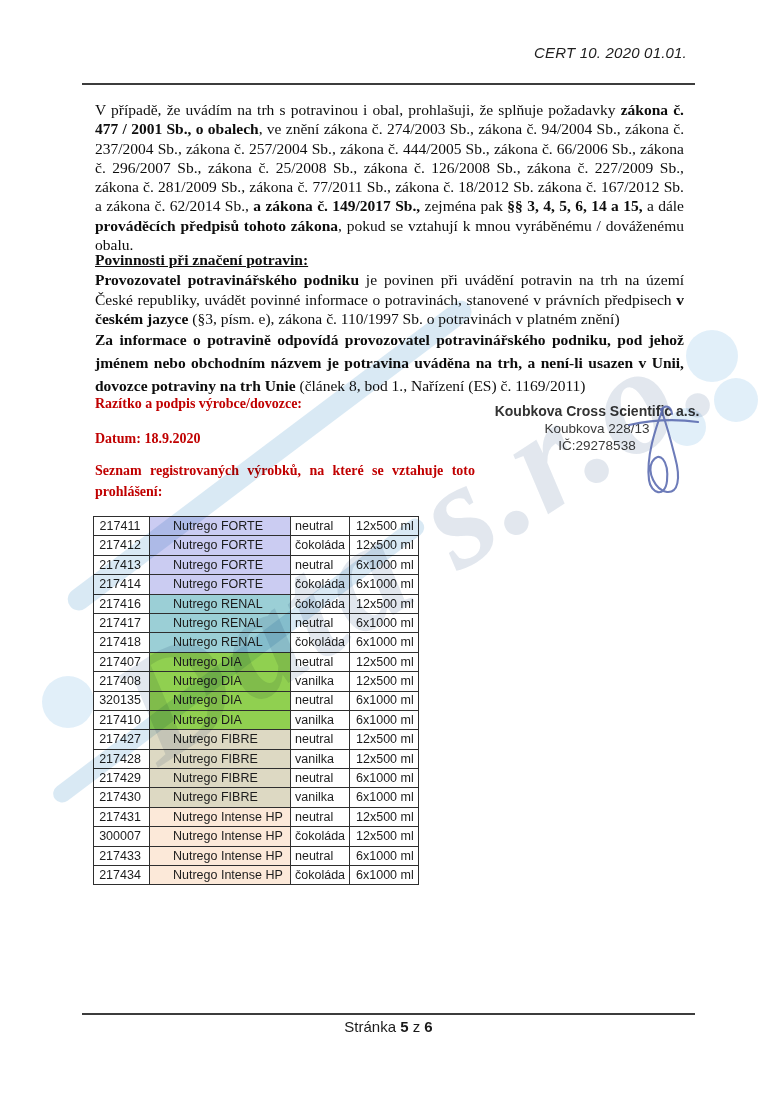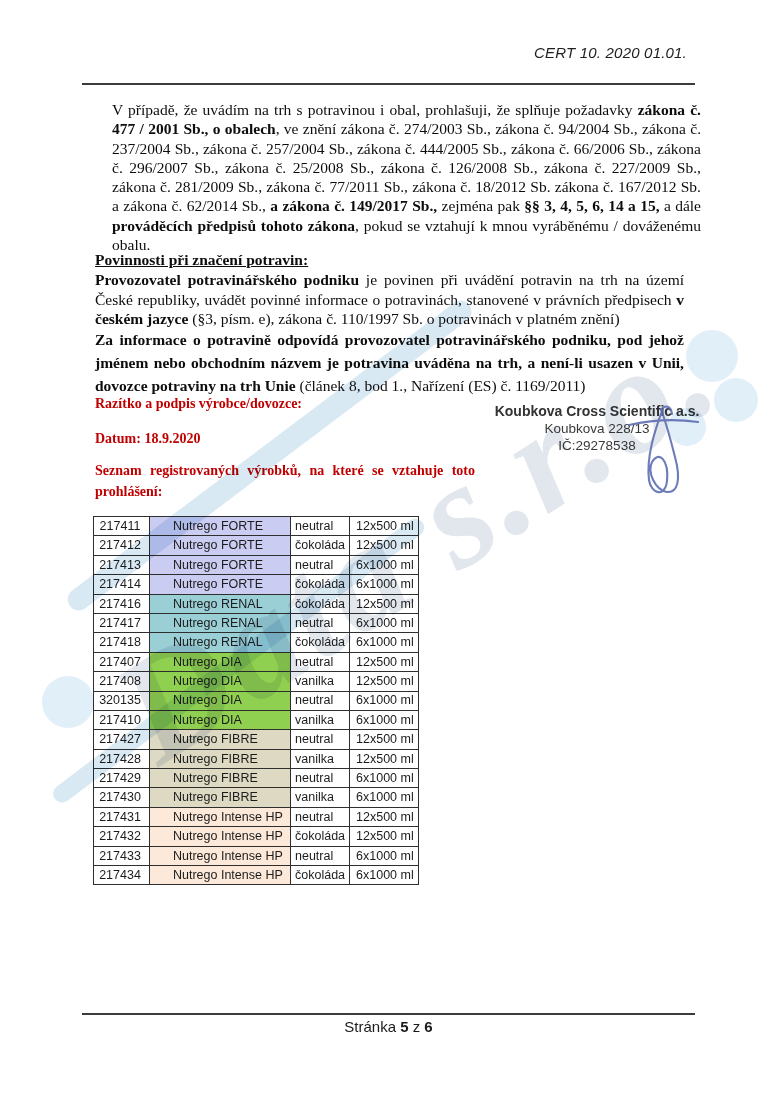--- a/index.html
+++ b/index.html
@@ -22,21 +22,21 @@
     top:1018px;left:0;width:777px;text-align:center;
     font-family:"Liberation Sans", sans-serif;font-size:15px;color:#1a1a1a;
   }
   .footer b{font-weight:bold;}
   
   .bodytext{
     left:95px;width:589px;font-size:15.5px;line-height:19.3px;
     text-align:justify;color:#0d0d0d;
   }
   .bodytext .b{font-weight:bold;}
-  .para1{top:100px;margin-left:17px;}
+  .para1{top:100px;}
   .sec2{top:250px;}
   .sec2 .heading{font-weight:bold;text-decoration:underline;margin:0 0 1px 0;}
   .sec2 p{margin:0;}
   .sec2 .p-resp{line-height:23px;}
   
   .red{
     color:#c00000;font-weight:bold;font-size:14px;
     font-family:"Liberation Serif", serif;
   }
   .red1{top:396px;left:95px;}
@@ -209,21 +209,21 @@
         <td class="flavor">vanilka</td>
         <td class="size">6x1000 ml</td>
       </tr>
       <tr>
         <td class="code">217431</td>
         <td class="product" style="background: rgb(252, 233, 217);">Nutrego Intense HP</td>
         <td class="flavor">neutral</td>
         <td class="size">12x500 ml</td>
       </tr>
       <tr>
-        <td class="code">217432</td>
+        <td class="code">300007</td>
         <td class="product" style="background: rgb(252, 233, 217);">Nutrego Intense HP</td>
         <td class="flavor">čokoláda</td>
         <td class="size">12x500 ml</td>
       </tr>
       <tr>
         <td class="code">217433</td>
         <td class="product" style="background: rgb(252, 233, 217);">Nutrego Intense HP</td>
         <td class="flavor">neutral</td>
         <td class="size">6x1000 ml</td>
       </tr>

